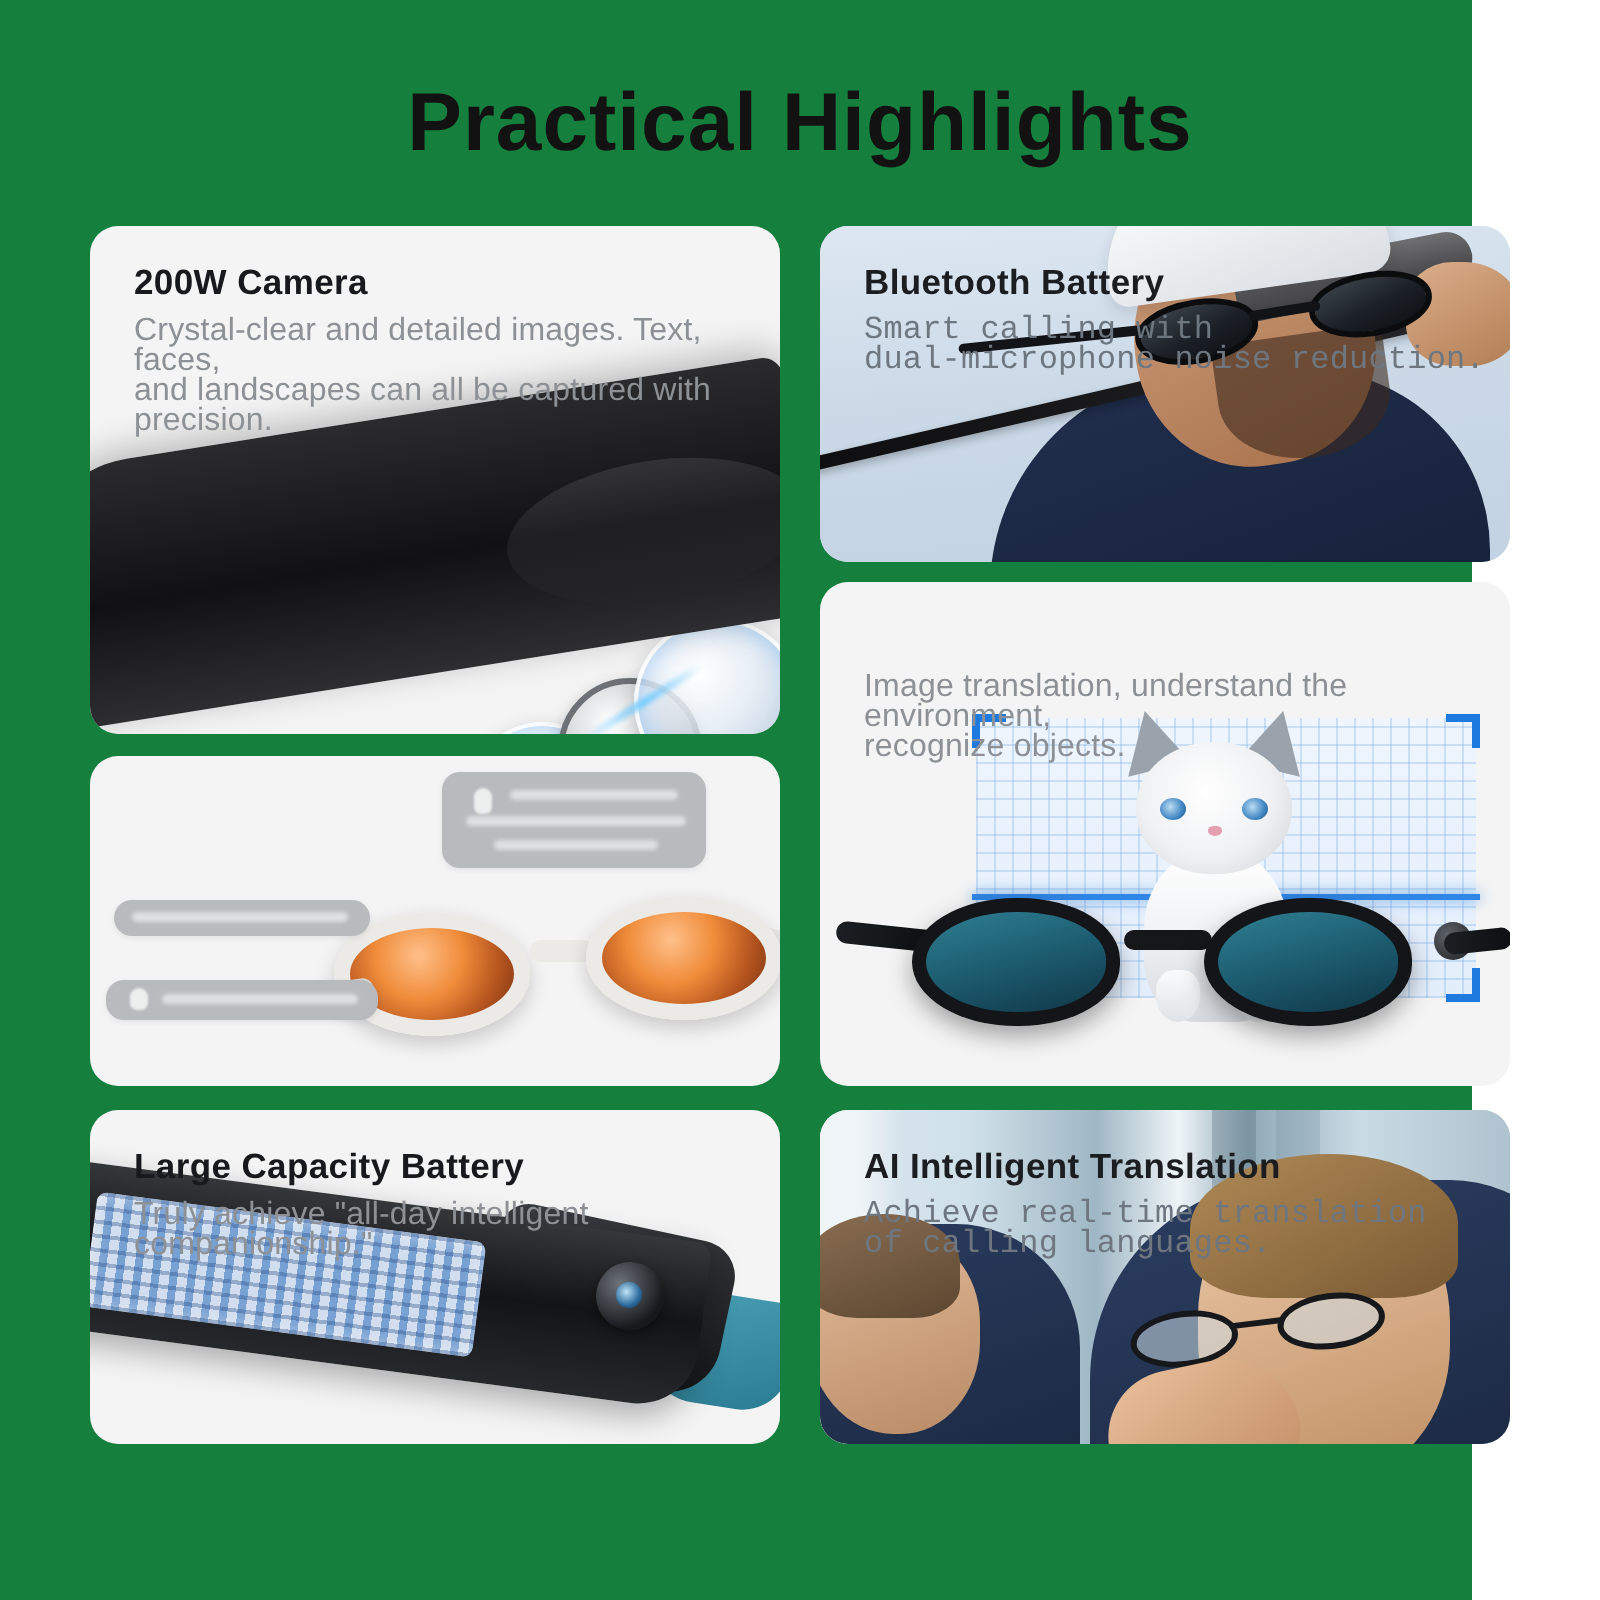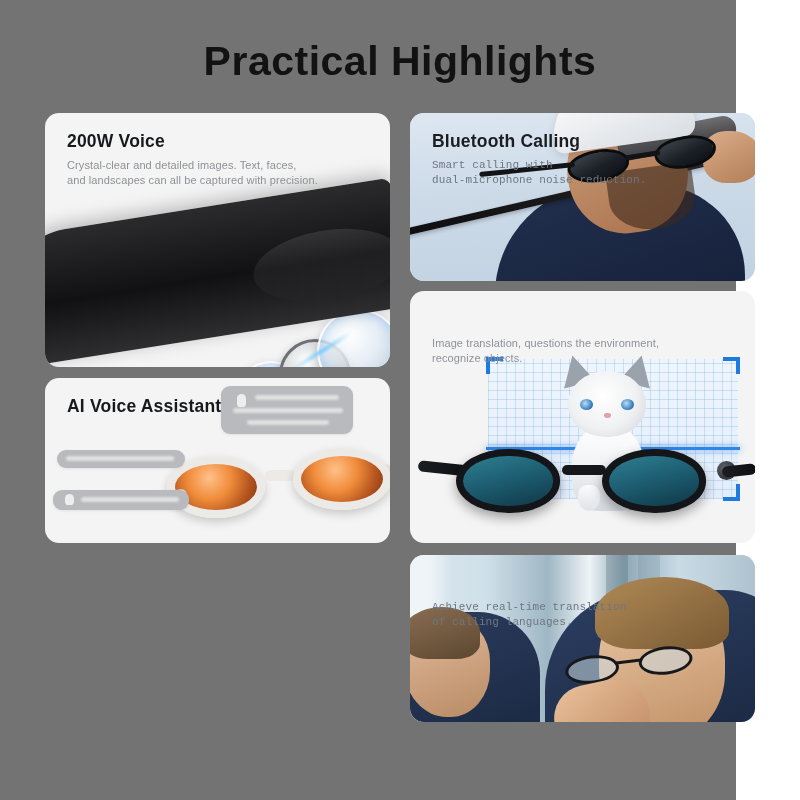--- a/index.html
+++ b/index.html
@@ -2,21 +2,21 @@
 <html><head>
 <meta charset="utf-8">
 <style>
   * { box-sizing: border-box; margin: 0; padding: 0; }
   html, body {
     width: 800px; height: 800px;
     background: #ffffff;
     font-family: "Liberation Sans", sans-serif;
     overflow: hidden;
   }
-  .page { position: relative; width: 736px; height: 800px; background: #737373; }
+  .page { position: relative; width: 736px; height: 800px; background: #15803d; }
 
   .page-title {
     position: absolute; left: 0; top: 38px; width: 800px;
     text-align: center;
     font-size: 41px; font-weight: 700; letter-spacing: 0.5px;
     color: #121212;
   }
 
   .card {
     position: absolute;
@@ -27,21 +27,21 @@
   .card-blue { background: #d5e2ef; }
   .card-photo { background: #b9cad6; }
 
   .card-title {
     position: absolute; left: 22px; top: 18px;
     font-size: 17.5px; font-weight: 700; color: #17191c;
     letter-spacing: 0.2px; z-index: 9;
   }
   .card-desc {
     position: absolute; left: 22px; top: 45px;
-    font-size: 11px; line-height: 15px; color: #8d9196;
+    font-size: 16px; line-height: 15px; color: #8d9196;
     letter-spacing: 0.1px; z-index: 9; white-space: pre-line;
   }
   .card-desc.on-photo { color: #6e7780; font-family: Liberation Mono, monospace; }
   .card-title.on-photo { color: #1b1d20; }
 
   
   .frame-body {
     position: absolute; background: linear-gradient(180deg,#2b2b2d 0%,#111113 55%,#2e2e30 100%);
   }
   .c1-frame {
@@ -333,41 +333,41 @@
   <div class="card" style="left:45px; top:113px; width:345px; height:254px;">
     <div class="c1-lensrow">
 
       <div class="lens lens-glass" style="left:124px;top:70px;  width:72px; height:72px;"></div>
       <div class="lens lens-ring" style="left:168px;top:48px;  width:72px; height:72px;"></div>
       <div class="lens lens-glass" style="left:206px;top:18px;  width:84px; height:84px;"></div>
 
       <div class="glint" style="left:176px;top:58px;  width:70px; transform:rotate(-32deg);"></div>
     </div>
     <div class="frame-body c1-frame"></div>
-    <div class="card-title">200W Voice</div>
+    <div class="card-title">200W Camera</div>
     <div class="card-desc">Crystal-clear and detailed images. Text, faces,
 and landscapes can all be captured with precision.</div>
   </div>
 
   <div class="card card-blue" style="left:410px; top:113px; width:345px; height:168px;">
     <div class="sky"></div>
     <div class="golfer-shoulder"></div>
     <div class="golf-club"></div>
     <div class="golfer-head"></div>
     <div class="golfer-beard"></div>
     <div class="cap-brim"></div>
     <div class="golfer-cap"></div>
     <div class="golf-hand"></div>
     <div class="sun-glass">
       <div class="sg-lens l"></div>
         <div class="sg-lens r"></div>
       <div class="sg-bridge"></div>
         <div class="sg-temple"></div>
     </div>
-    <div class="card-title on-photo">Bluetooth Calling</div>
+    <div class="card-title on-photo">Bluetooth Battery</div>
     <div class="card-desc on-photo">Smart calling with
 dual-microphone noise reduction.</div>
   </div>
 
   <div class="card" style="left:410px; top:291px; width:345px; height:252px;">
 
     <div class="detect-box">
       <div class="corner tl"></div>
       <div class="corner tr"></div>
       <div class="corner bl"></div>
@@ -389,21 +389,21 @@
 
     <div class="glasses" style="left:16px; top:148px; width:316px; height:88px;">
       <div class="gl-temple" style="left:-8px; top:24px; width:54px; transform:rotate(6deg);"></div>
       <div class="gl-lens teal" style="left:30px; top:10px;"></div>
       <div class="gl-bridge" style="left:136px; top:26px; width:44px;"></div>
       <div class="gl-lens teal" style="right:36px; top:10px;"></div>
       <div class="gl-hinge" style="right:6px; top:22px;"></div>
       <div class="gl-temple" style="right:-14px; top:26px; width:34px; transform:rotate(-6deg);"></div>
     </div>
 
-    <div class="card-desc">Image translation, questions the environment,
+    <div class="card-desc">Image translation, understand the environment,
 recognize objects.</div>
   </div>
 
   <div class="card" style="left:45px; top:378px; width:345px; height:165px;">
 
     <div class="bubble" style="left:176px; top:8px; width:132px; height:48px;">
       <div class="mic-dot" style="left:16px; top:8px;"></div>
       <div class="blurline" style="left:34px; top:9px;  width:84px;"></div>
       <div class="blurline" style="left:12px; top:22px; width:110px;"></div>
       <div class="blurline" style="left:26px; top:34px; width:82px;"></div>
@@ -419,23 +419,32 @@
     </div>
 
     <div class="glasses" style="left:114px; top:52px; width:250px; height:92px;">
       <div class="wg-temple" style="right:-38px; top:38px; width:88px; transform:rotate(12deg);"></div>
       <div class="wg-lens" style="left:8px; top:26px;"></div>
       <div class="wg-bridge" style="left:106px; top:40px; width:32px;"></div>
       <div class="wg-lens" style="right:18px; top:18px;"></div>
       <div class="wg-temple" style="left:-24px; top:62px; width:52px; transform:rotate(-8deg);"></div>
     </div>
 
-    <div class="card-title">AI Voice Assistant</div>
-  </div>
-
+  </div>
+
+  <div class="card" style="left:45px; top:555px; width:345px; height:167px;">
+    <div class="bat-tealglass"></div>
+    <div class="bat-endcap"></div>
+    <div class="bat-arm">
+      <div class="bat-cells"></div>
+    </div>
+    <div class="bat-hinge"></div>
+    <div class="card-title">Large Capacity Battery</div>
+    <div class="card-desc">Truly achieve "all-day intelligent companionship."</div>
+  </div>
 
   <div class="card card-photo" style="left:410px; top:555px; width:345px; height:167px;">
     <div class="office-bg"></div>
     <div class="office-pillar" style="left:196px;"></div>
     <div class="office-pillar" style="left:228px; background:rgba(120,145,160,.28);"></div>
 
     <div class="tr-man-l-body"></div>
     <div class="tr-man-l-head"></div>
     <div class="tr-man-l-hair"></div>
 
@@ -443,17 +452,18 @@
     <div class="tr-shirt"></div>
     <div class="tr-man-r-head"></div>
     <div class="tr-man-r-hair"></div>
     <div class="tr-glass">
       <div class="gl l"></div>
         <div class="gl r"></div>
         <div class="br"></div>
     </div>
     <div class="tr-hand"></div>
 
+    <div class="card-title on-photo">AI Intelligent Translation</div>
     <div class="card-desc on-photo">Achieve real-time translation
 of calling languages.</div>
   </div>
 
 </div>
 
 </body></html>

